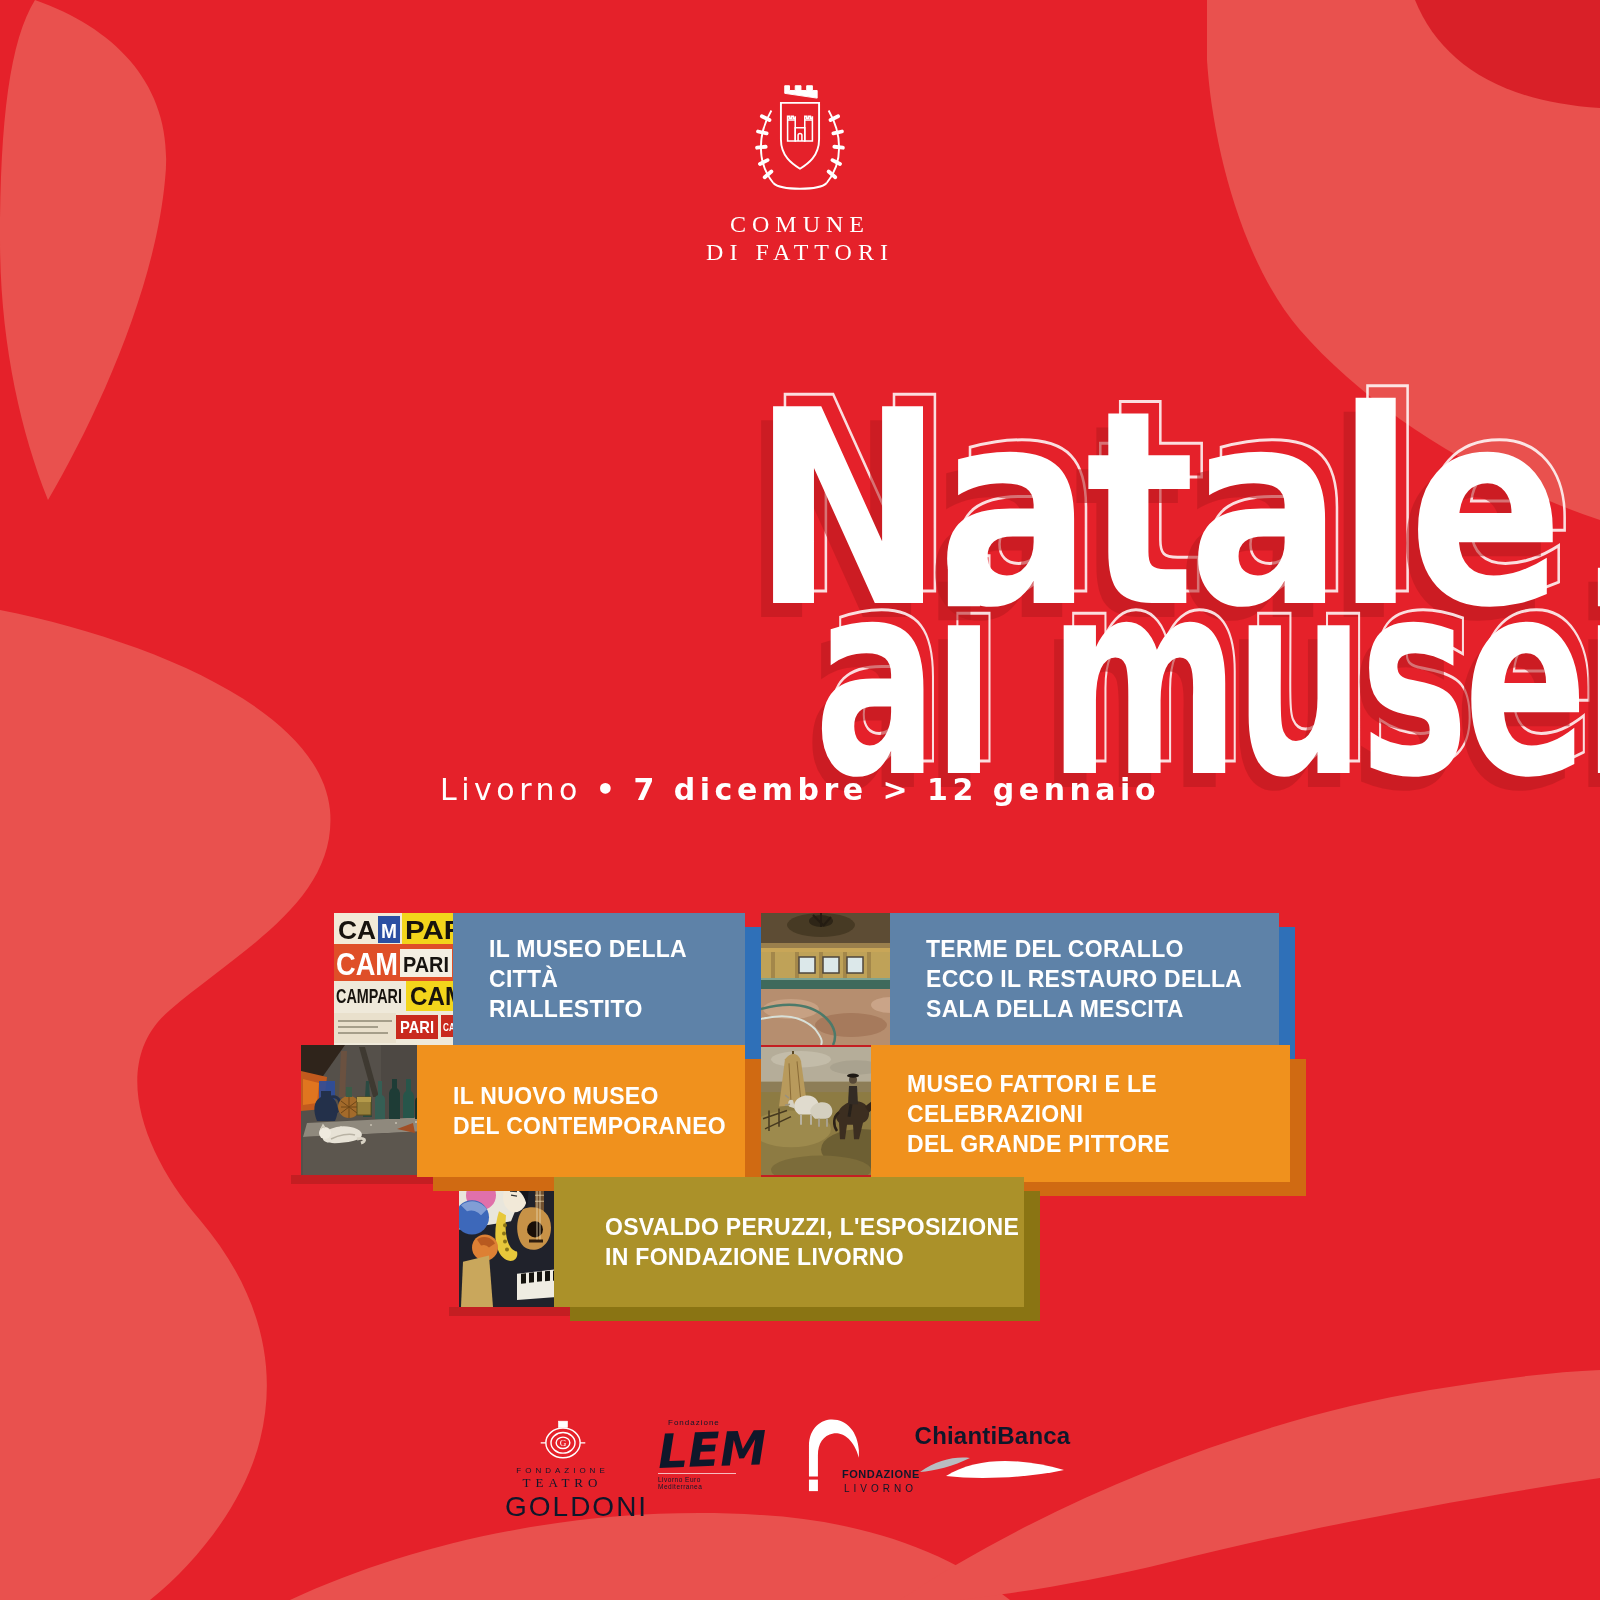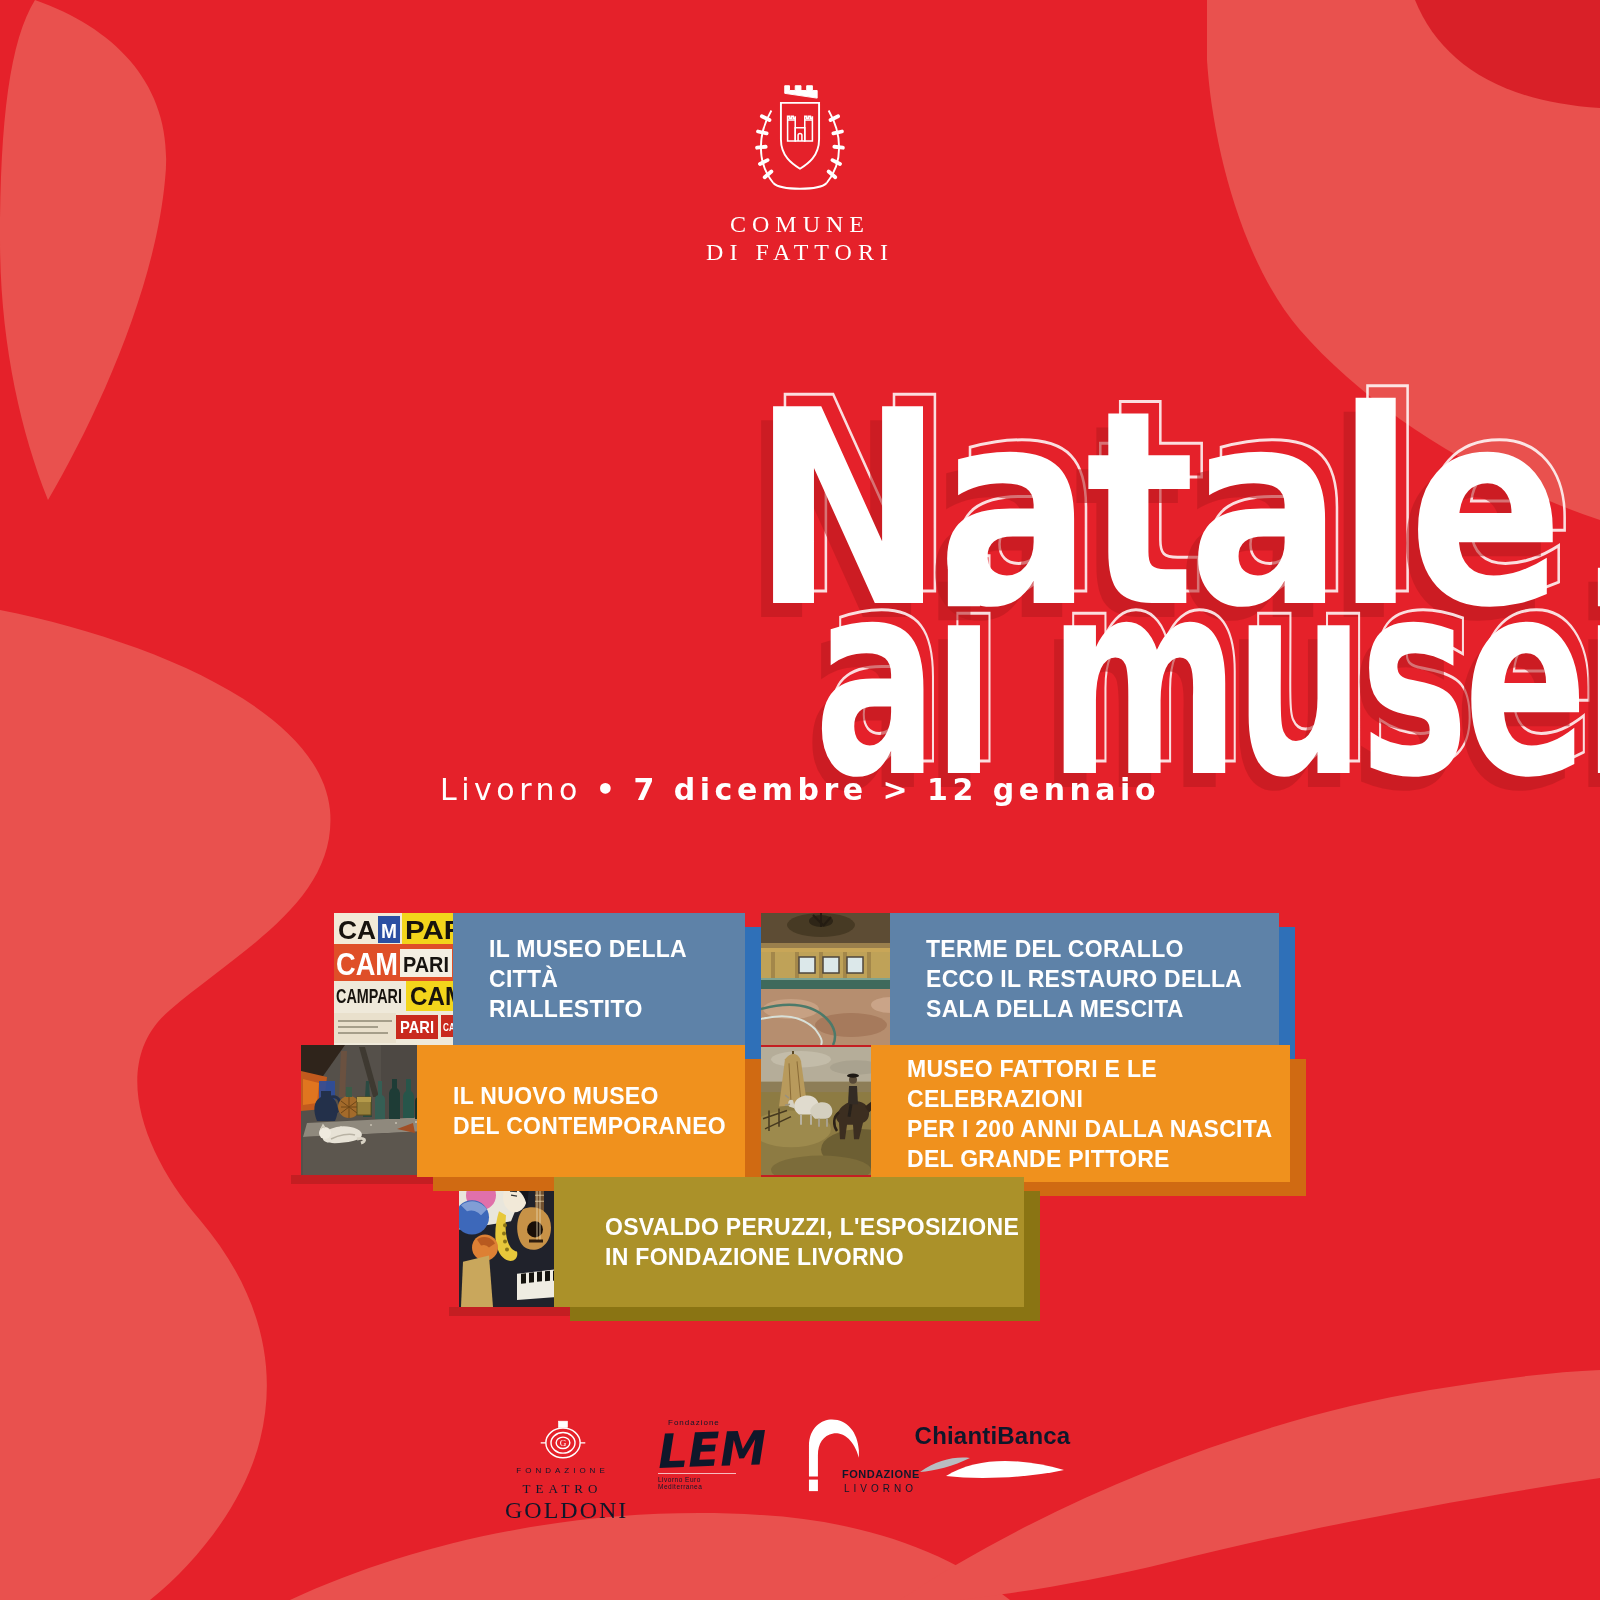--- a/index.html
+++ b/index.html
@@ -37,22 +37,22 @@
     color:#fff;font-weight:bold;font-size:23px;line-height:30px;letter-spacing:.3px;
     padding-left:36px;box-sizing:border-box;}
   .p-blue{background:#5e82a8;box-shadow:16px 14px 0 #2f70b8;}
   .p-orange{background:#f0911d;box-shadow:16px 14px 0 #d06a12;}
   .p-olive{background:#ab9129;box-shadow:16px 14px 0 #8a7413;}
 
   
   .sponsor{position:absolute;color:#0f172a;text-align:center;}
   .goldoni{left:505px;top:1420px;width:115px;}
   .goldoni .g-l1{font-size:8px;letter-spacing:4px;margin-top:2px;}
-  .goldoni .g-l2{font-family:"Liberation Serif",serif;font-size:13px;letter-spacing:5px;margin-top:6px;}
-  .goldoni .g-l3{font-family:Liberation Serif, serif;font-size:24px;letter-spacing:2px;}
+  .goldoni .g-l2{font-family:"Liberation Serif",serif;font-size:13px;letter-spacing:5px;}
+  .goldoni .g-l3{font-family:Liberation Sans, sans-serif;font-size:28px;letter-spacing:2px;}
   .lem{left:658px;top:1418px;width:90px;text-align:left;}
   .lem .lem-top{font-size:8px;letter-spacing:1px;margin-left:10px;}
   .lem .lem-name{font-size:47px;font-weight:bold;font-style:italic;line-height:46px;
      font-family:"DejaVu Sans",sans-serif;transform:rotate(-2deg);display:inline-block;}
   .lem .lem-tag{font-size:6.5px;letter-spacing:.5px;border-top:1px solid rgba(255,255,255,.7);
      padding-top:2px;width:78px;}
   .fliv{left:800px;top:1415px;width:135px;height:80px;text-align:left;}
   .fliv .fl-l1{position:absolute;left:42px;top:53px;font-size:11px;font-weight:bold;letter-spacing:.5px;}
   .fliv .fl-l2{position:absolute;left:44px;top:68px;font-size:10px;letter-spacing:4px;}
   .chianti{left:905px;top:1422px;width:175px;}
@@ -290,21 +290,20 @@
     <div>TERME DEL CORALLO</div>
     <div>ECCO IL RESTAURO DELLA</div>
     <div>SALA DELLA MESCITA</div>
   </div>
   <div class="panel p-orange" style="left:417px;top:1045px;width:328px;height:132px">
     <div>IL NUOVO MUSEO</div>
     <div>DEL CONTEMPORANEO</div>
   </div>
   <div class="panel p-orange" style="left:871px;top:1045px;width:419px;height:137px">
     <div>MUSEO FATTORI E LE CELEBRAZIONI</div>
-    <div>PER I 200 ANNI DALLA NASCITA</div>
     <div>DEL GRANDE PITTORE</div>
   </div>
   <div class="panel p-olive" style="left:554px;top:1177px;width:470px;height:130px;padding-left:51px">
     <div>OSVALDO PERUZZI, L'ESPOSIZIONE</div>
     <div>IN FONDAZIONE LIVORNO</div>
   </div>
 
   <div class="sponsor goldoni">
     <svg width="54" height="40" viewBox="0 0 90 70">
       <g stroke="#fff" fill="none" stroke-width="2.5">

